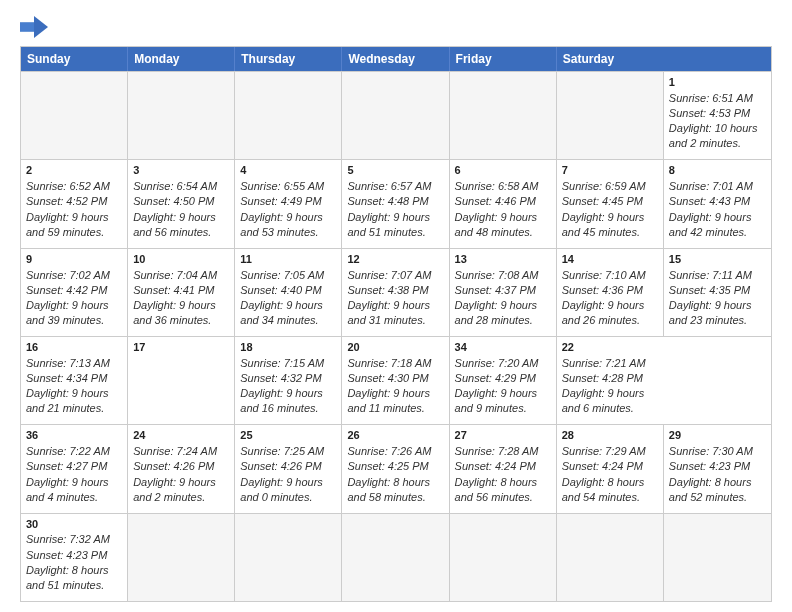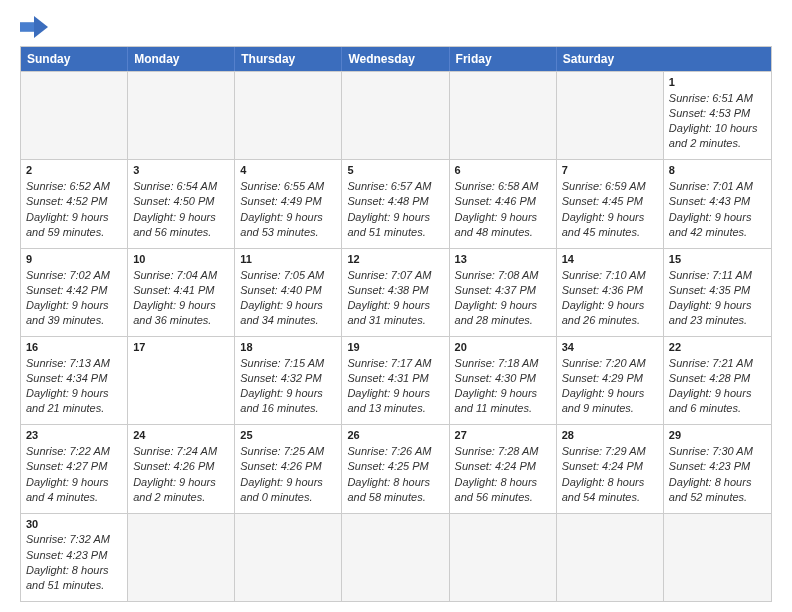--- a/index.html
+++ b/index.html
@@ -221,39 +221,35 @@
             <div class="cell-info">Sunrise: 7:13 AM<br>Sunset: 4:34 PM<br>Daylight: 9 hours and 21 minutes.</div>
           </div>
           <div class="cal-cell">
             <div class="day-num">17</div>
           </div>
           <div class="cal-cell">
             <div class="day-num">18</div>
             <div class="cell-info">Sunrise: 7:15 AM<br>Sunset: 4:32 PM<br>Daylight: 9 hours and 16 minutes.</div>
           </div>
           <div class="cal-cell">
-            <div class="day-num">19</div>
-            <div class="cell-info">Sunrise: 7:17 AM<br>Sunset: 4:31 PM<br>Daylight: 9 hours and 13 minutes.</div>
-          </div>
-          <div class="cal-cell">
             <div class="day-num">20</div>
             <div class="cell-info">Sunrise: 7:18 AM<br>Sunset: 4:30 PM<br>Daylight: 9 hours and 11 minutes.</div>
           </div>
           <div class="cal-cell">
             <div class="day-num">34</div>
             <div class="cell-info">Sunrise: 7:20 AM<br>Sunset: 4:29 PM<br>Daylight: 9 hours and 9 minutes.</div>
           </div>
           <div class="cal-cell">
             <div class="day-num">22</div>
             <div class="cell-info">Sunrise: 7:21 AM<br>Sunset: 4:28 PM<br>Daylight: 9 hours and 6 minutes.</div>
           </div>
         </div>
         <div class="cal-row">
           <div class="cal-cell">
-            <div class="day-num">23</div>
+            <div class="day-num">36</div>
             <div class="cell-info">Sunrise: 7:22 AM<br>Sunset: 4:27 PM<br>Daylight: 9 hours and 4 minutes.</div>
           </div>
           <div class="cal-cell">
             <div class="day-num">24</div>
             <div class="cell-info">Sunrise: 7:24 AM<br>Sunset: 4:26 PM<br>Daylight: 9 hours and 2 minutes.</div>
           </div>
           <div class="cal-cell">
             <div class="day-num">25</div>
             <div class="cell-info">Sunrise: 7:25 AM<br>Sunset: 4:26 PM<br>Daylight: 9 hours and 0 minutes.</div>
           </div>

